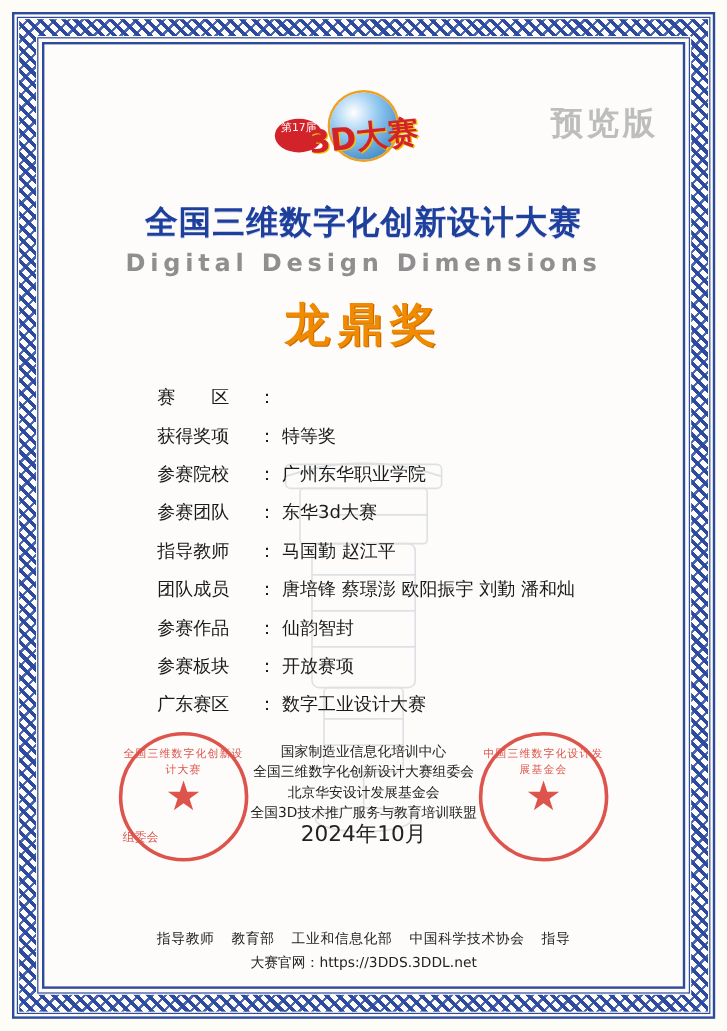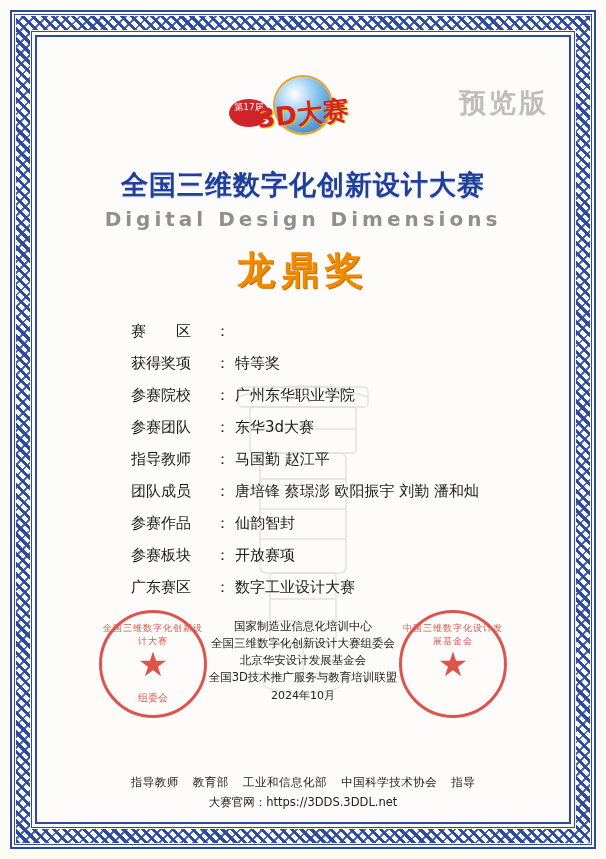--- a/index.html
+++ b/index.html
@@ -243,41 +243,41 @@
     left: 0; right: 0; top: 9px;
     text-align: center;
     font-size: 9px;
     color: #d8372e;
     font-family: "DejaVu Sans", sans-serif;
     letter-spacing: 1px;
   }
   .seal-bottom {
     position: absolute;
     left: 0; right: 0; bottom: 10px;
-    text-align: center;
+    text-align: left;
     font-size: 10px;
     color: #d8372e;
     font-family: Liberation Mono, monospace;
   }
 
   .issuer-block {
     position: absolute;
     left: 0; right: 0;
     top: 8px;
     text-align: center;
     z-index: 3;
   }
   .issuer-line {
     font-size: 11.5px;
     color: #222;
     line-height: 17px;
     font-family: "DejaVu Sans", sans-serif;
   }
   .issue-date {
-    font-size: 11px;
+    font-size: 18px;
     color: #222;
     line-height: 18px;
     margin-top: 1px;
     font-family: "DejaVu Sans", sans-serif;
   }
 
   .footer {
     position: absolute;
     left: 0; right: 0;
     bottom: 10px;

